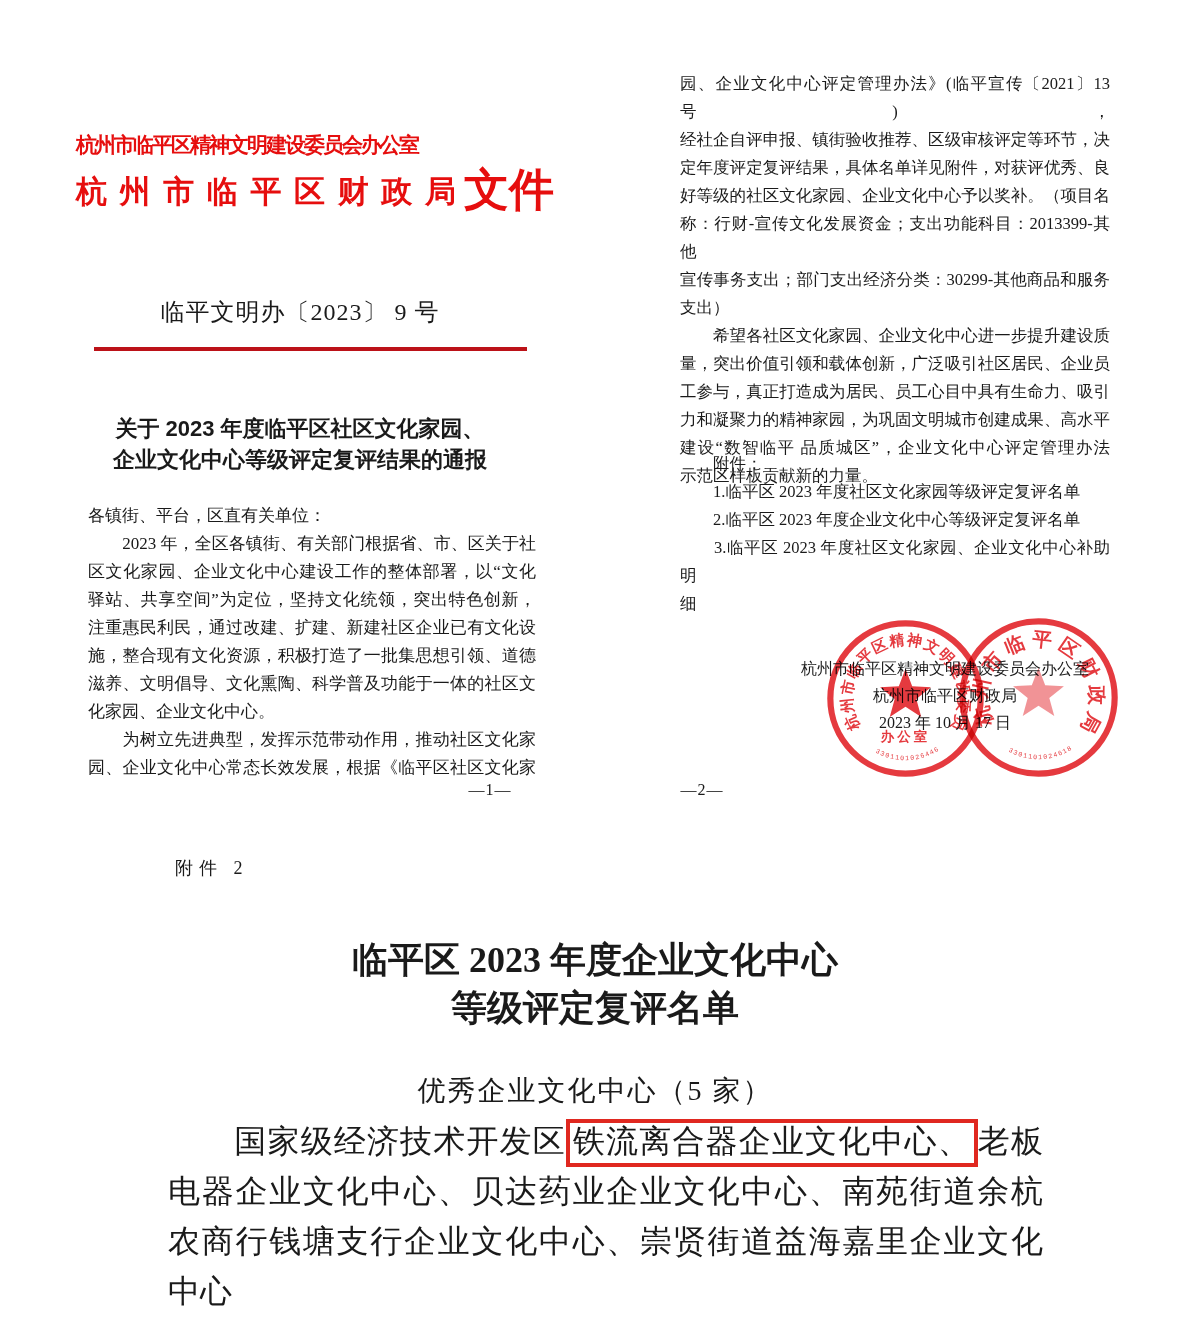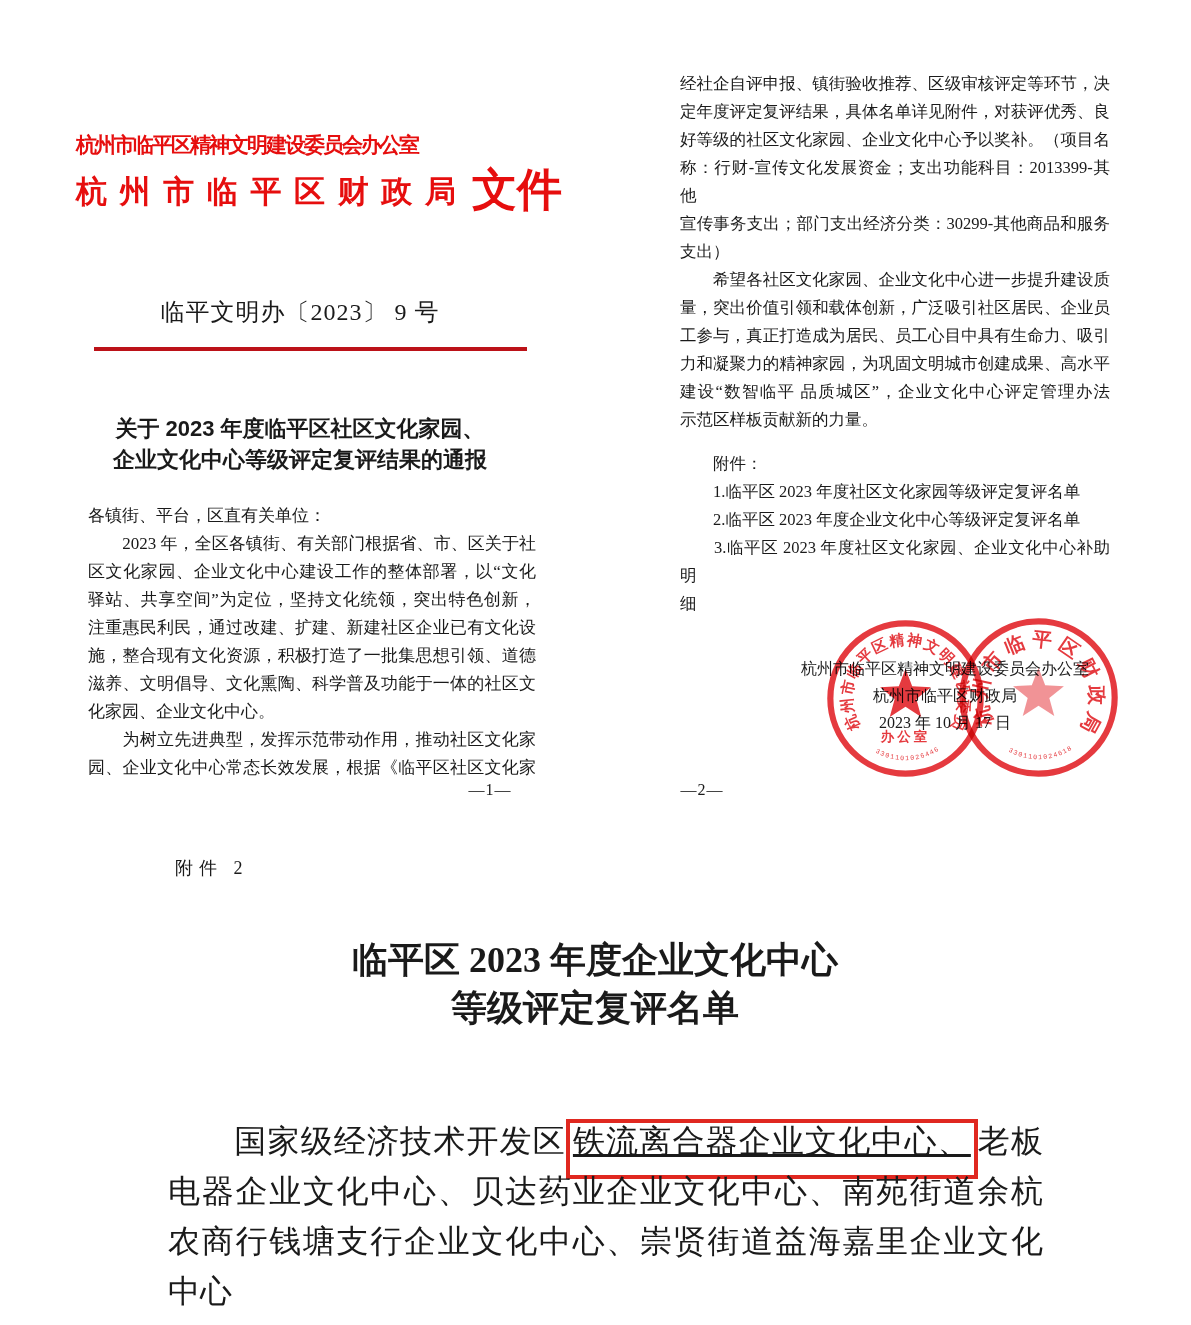--- a/index.html
+++ b/index.html
@@ -6,21 +6,21 @@
   #page{position:relative;width:1191px;height:1325px;background:#fff;overflow:hidden;
         font-family:"Liberation Serif",serif;color:#1a1a1a;}
   .abs{position:absolute;}
 
   
   #lh-line1{left:76px;top:131px;font-family:"Liberation Sans",sans-serif;font-weight:bold;
             font-size:21px;letter-spacing:-2px;color:#e60e0e;white-space:nowrap;}
   #lh-line2{left:76px;top:160px;color:#e60e0e;white-space:nowrap;font-weight:bold;
             font-family:"Liberation Sans",sans-serif;}
   #lh-line2 .spaced{font-size:31px;letter-spacing:2px;vertical-align:baseline;}
-  #lh-line2 .suffix{font-size:45px;letter-spacing:0;margin-left:14px;vertical-align:-3px;font-family:Liberation Serif, serif;}
+  #lh-line2 .suffix{font-size:45px;letter-spacing:0;margin-left:6px;vertical-align:-3px;font-family:Liberation Serif, serif;}
   #doc-number{left:60px;top:296px;width:480px;text-align:center;font-size:24px;letter-spacing:1px;}
   #red-rule{left:94px;top:347px;width:433px;height:4px;background:#bc1218;}
 
   
   #p1-title{left:60px;top:413px;width:480px;text-align:center;
             font-family:"Liberation Sans",sans-serif;font-weight:bold;font-size:22px;line-height:31px;}
   .bodycol{font-size:17px;line-height:28px;}
   #p1-body{left:88px;top:502px;width:448px;}
   .bline{text-align:justify;text-align-last:justify;white-space:pre-wrap;}
   .bline.end{text-align-last:left;}
@@ -36,21 +36,21 @@
   #seal1{left:818px;top:611px;}
   #seal2{left:951px;top:610px;}
 
   
   #att2-label{left:175px;top:856px;font-size:18px;letter-spacing:6px;}
   #att2-title{left:60px;top:936px;width:1070px;text-align:center;font-weight:bold;
               font-size:36px;line-height:48px;}
   #att2-sub{left:60px;top:1072px;width:1070px;text-align:center;font-size:28px;letter-spacing:2px;}
   #att2-body{left:168px;top:1116px;width:875px;font-size:32px;line-height:50px;}
   #att2-line1{text-align:justify;text-align-last:justify;white-space:pre-wrap;}
-  .redbox{border:4px solid #e02820;padding:0 3px 16px 3px;text-decoration:underline;}
+  .redbox{border:4px solid #e02820;padding:0 3px 4px 3px;}
 </style>
 </head>
 <body>
 
 <div id="page">
 
   <div class="abs" id="lh-line1">杭州市临平区精神文明建设委员会办公室</div>
   <div class="abs" id="lh-line2">
     <span class="spaced">杭 州 市 临 平 区 财 政 局</span><span class="suffix">文件</span>
   </div>
@@ -69,20 +69,21 @@
       <div class="bline">注重惠民利民，通过改建、扩建、新建社区企业已有文化设</div>
       <div class="bline">施，整合现有文化资源，积极打造了一批集思想引领、道德</div>
       <div class="bline">滋养、文明倡导、文化熏陶、科学普及功能于一体的社区文</div>
       <div class="bline end">化家园、企业文化中心。</div>
       <div class="bline">　　为树立先进典型，发挥示范带动作用，推动社区文化家</div>
       <div class="bline">园、企业文化中心常态长效发展，根据《临平区社区文化家</div>
     </div>
   <div class="abs pgnum" id="pg1">—1—</div>
 
   <div class="abs bodycol" id="p2-body">
+      <div class="bline">园、企业文化中心评定管理办法》(临平宣传〔2021〕13 号)，</div>
       <div class="bline">经社企自评申报、镇街验收推荐、区级审核评定等环节，决</div>
       <div class="bline">定年度评定复评结果，具体名单详见附件，对获评优秀、良</div>
       <div class="bline">好等级的社区文化家园、企业文化中心予以奖补。（项目名</div>
       <div class="bline">称：行财-宣传文化发展资金；支出功能科目：2013399-其他</div>
       <div class="bline">宣传事务支出；部门支出经济分类：30299-其他商品和服务</div>
       <div class="bline end">支出）</div>
       <div class="bline">　　希望各社区文化家园、企业文化中心进一步提升建设质</div>
       <div class="bline">量，突出价值引领和载体创新，广泛吸引社区居民、企业员</div>
       <div class="bline">工参与，真正打造成为居民、员工心目中具有生命力、吸引</div>
       <div class="bline">力和凝聚力的精神家园，为巩固文明城市创建成果、高水平</div>
@@ -133,20 +134,21 @@
     <text font-size="6.5" fill="#e11c22" letter-spacing="1.2" font-family="Liberation Mono,monospace">
       <textPath href="#s2bot" startOffset="8%">33011010246188</textPath>
     </text>
   </svg>
 
   <div class="abs" id="att2-label">附件 2</div>
   <div class="abs" id="att2-title">
     <div>临平区 2023 年度企业文化中心</div>
     <div>等级评定复评名单</div>
   </div>
+  <div class="abs" id="att2-sub">优秀企业文化中心（5 家）</div>
   <div class="abs" id="att2-body">
     <div id="att2-line1"><span>　　国家级经济技术开发区</span><span class="redbox">铁流离合器企业文化中心、</span><span>老板</span></div>
     <div>
         <div class="bline">电器企业文化中心、贝达药业企业文化中心、南苑街道余杭</div>
         <div class="bline">农商行钱塘支行企业文化中心、崇贤街道益海嘉里企业文化</div>
         <div class="bline end">中心</div>
       </div>
   </div>
 
 </div>

